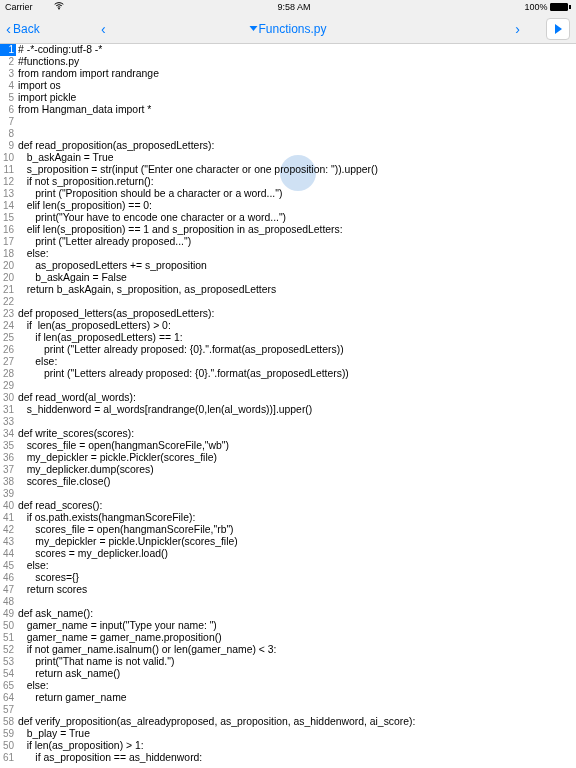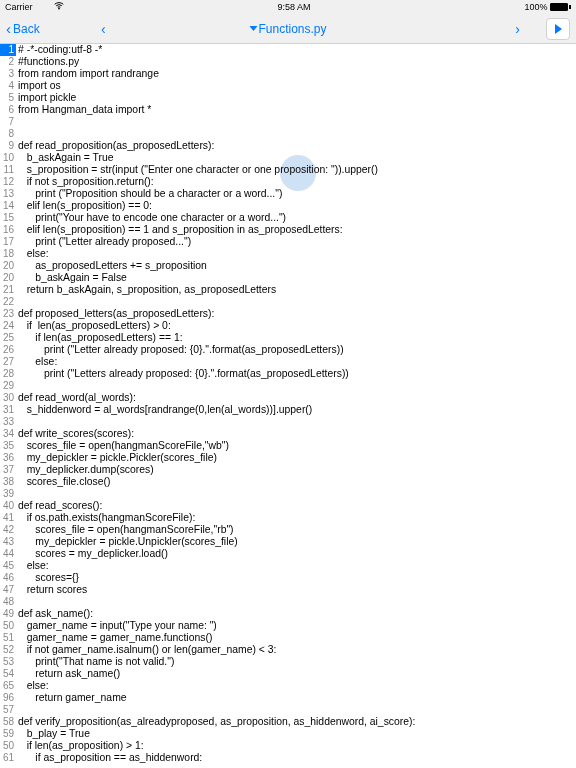--- a/index.html
+++ b/index.html
@@ -352,40 +352,40 @@
       <div class="line">
         <div class="gutter">49</div>
         <div class="code">def ask_name():</div>
       </div>
       <div class="line">
         <div class="gutter">50</div>
         <div class="code">   gamer_name = input("Type your name: ")</div>
       </div>
       <div class="line">
         <div class="gutter">51</div>
-        <div class="code">   gamer_name = gamer_name.functions()</div>
+        <div class="code">   gamer_name = gamer_name.proposition()</div>
       </div>
       <div class="line">
         <div class="gutter">52</div>
         <div class="code">   if not gamer_name.isalnum() or len(gamer_name) &lt; 3:</div>
       </div>
       <div class="line">
         <div class="gutter">53</div>
         <div class="code">      print("That name is not valid.")</div>
       </div>
       <div class="line">
         <div class="gutter">54</div>
         <div class="code">      return ask_name()</div>
       </div>
       <div class="line">
         <div class="gutter">65</div>
         <div class="code">   else:</div>
       </div>
       <div class="line">
-        <div class="gutter">96</div>
+        <div class="gutter">64</div>
         <div class="code">      return gamer_name</div>
       </div>
       <div class="line">
         <div class="gutter">57</div>
         <div class="code"></div>
       </div>
       <div class="line">
         <div class="gutter">58</div>
         <div class="code">def verify_proposition(as_alreadyproposed, as_proposition, as_hiddenword, ai_score):</div>
       </div>

